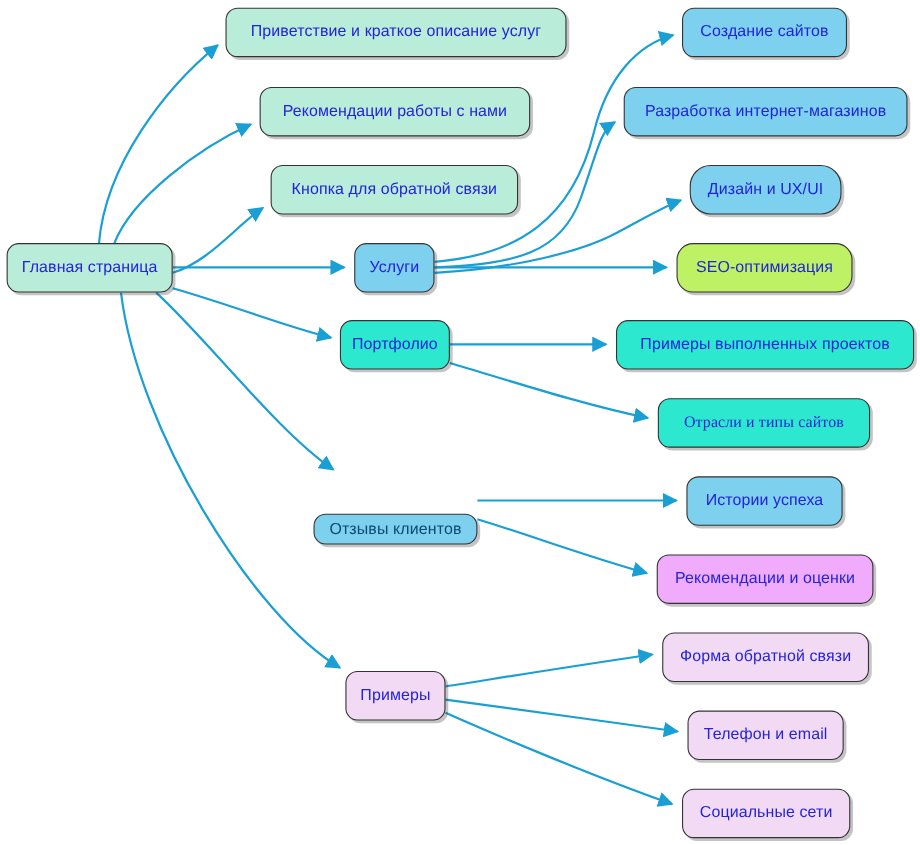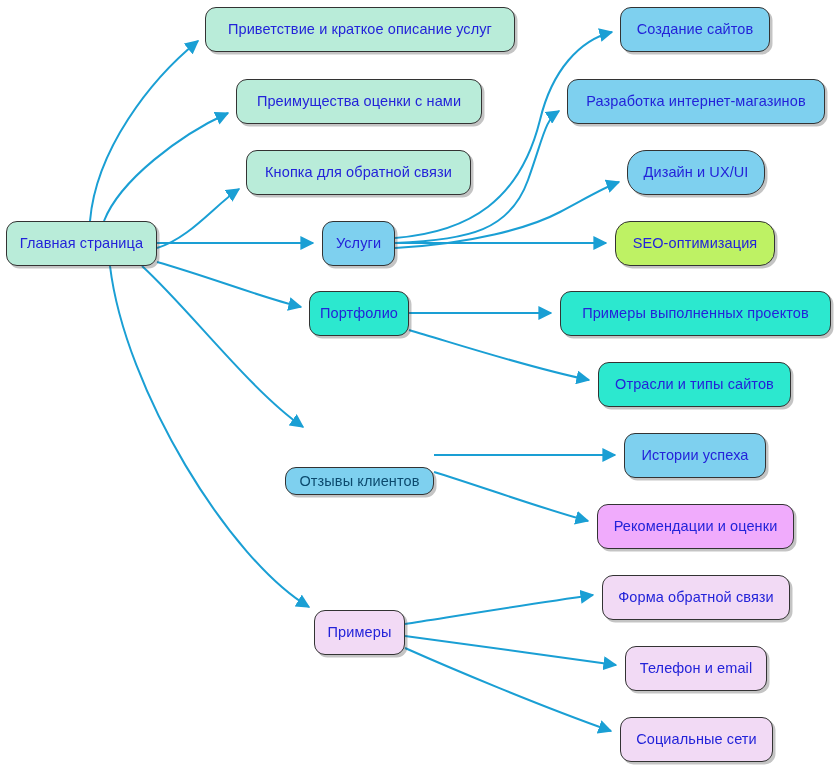--- a/index.html
+++ b/index.html
@@ -78,21 +78,21 @@
   </svg>
 
   <div id="nodes-group">
       <div class="node" style="left: 6px; top: 221px; width: 151px; height: 45px; background: rgb(185, 236, 217); color: rgb(35, 35, 217); border-color: rgb(51, 51, 51);">
         <span class="node-label">Главная страница</span>
       </div>
       <div class="node" style="left: 205px; top: 7px; width: 310px; height: 45px; background: rgb(185, 236, 217); color: rgb(35, 35, 217); border-color: rgb(51, 51, 51);">
         <span class="node-label">Приветствие и краткое описание услуг</span>
       </div>
       <div class="node" style="left: 236px; top: 79px; width: 246px; height: 45px; background: rgb(185, 236, 217); color: rgb(35, 35, 217); border-color: rgb(51, 51, 51);">
-        <span class="node-label">Преимущества оценки с нами</span>
+        <span class="node-label">Рекомендации работы с нами</span>
       </div>
       <div class="node" style="left: 246px; top: 150px; width: 225px; height: 45px; background: rgb(185, 236, 217); color: rgb(35, 35, 217); border-color: rgb(51, 51, 51);">
         <span class="node-label">Кнопка для обратной связи</span>
       </div>
       <div class="node" style="left: 322px; top: 221px; width: 73px; height: 45px; background: rgb(126, 208, 239); color: rgb(35, 35, 217); border-color: rgb(51, 51, 51);">
         <span class="node-label">Услуги</span>
       </div>
       <div class="node" style="left: 309px; top: 291px; width: 100px; height: 45px; background: rgb(44, 232, 207); color: rgb(35, 35, 217); border-color: rgb(51, 51, 51);">
         <span class="node-label">Портфолио</span>
       </div>
@@ -110,21 +110,21 @@
       </div>
       <div class="node" style="left: 627px; top: 150px; width: 138px; height: 45px; background: rgb(126, 208, 239); color: rgb(35, 35, 217); border-color: rgb(51, 51, 51); border-radius: 19px;">
         <span class="node-label">Дизайн и UX/UI</span>
       </div>
       <div class="node" style="left: 615px; top: 221px; width: 160px; height: 45px; background: #bef264; color: rgb(35, 35, 217); border-color: rgb(51, 51, 51); border-radius: 15px;">
         <span class="node-label">SEO-оптимизация</span>
       </div>
       <div class="node" style="left: 560px; top: 291px; width: 271px; height: 45px; background: rgb(44, 232, 207); color: rgb(35, 35, 217); border-color: rgb(51, 51, 51);">
         <span class="node-label">Примеры выполненных проектов</span>
       </div>
-      <div class="node" style="left: 598px; top: 362px; width: 193px; height: 45px; background: rgb(44, 232, 207); color: rgb(35, 35, 217); border-color: rgb(51, 51, 51);">
+      <div class="node" style="left: 598px; top: 362px; width: 193px; height: 45px; background: rgb(44, 232, 207); color: rgb(35, 35, 217); border-color: rgb(51, 51, 51); font-family: Liberation Serif, serif;">
         <span class="node-label">Отрасли и типы сайтов</span>
       </div>
       <div class="node" style="left: 624px; top: 433px; width: 142px; height: 45px; background: rgb(126, 208, 239); color: rgb(35, 35, 217); border-color: rgb(51, 51, 51);">
         <span class="node-label">Истории успеха</span>
       </div>
       <div class="node" style="left: 597px; top: 504px; width: 197px; height: 45px; background: #f0abfc; color: rgb(35, 35, 217); border-color: rgb(51, 51, 51);">
         <span class="node-label">Рекомендации и оценки</span>
       </div>
       <div class="node" style="left: 602px; top: 575px; width: 188px; height: 45px; background: rgb(242, 218, 245); color: rgb(35, 35, 217); border-color: rgb(51, 51, 51);">
         <span class="node-label">Форма обратной связи</span>

